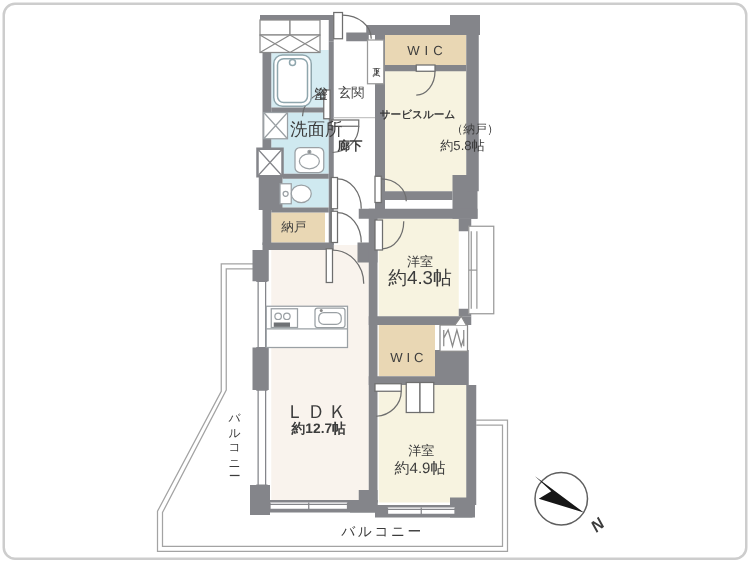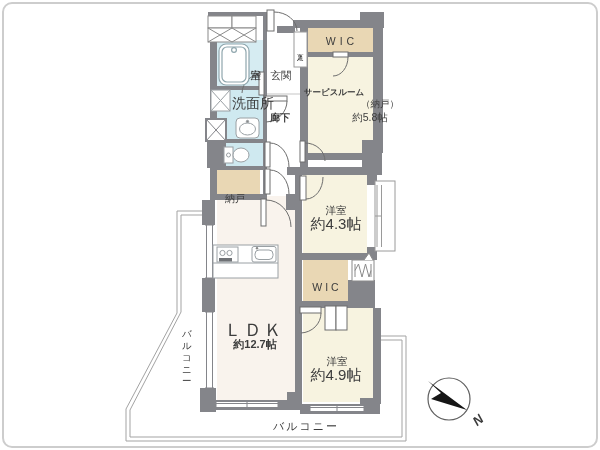--- a/index.html
+++ b/index.html
@@ -200,28 +200,28 @@
         <path d="M467,410 L428,381 L441,393 L431,399 Z" fill="#161616"></path>
       </g>
     </g>
   </svg>
 
   <div class="lbl v" style="left:256px;top:61px;font-size:10.5px;">浴室</div>
   <div class="lbl" style="left:245px;top:103px;font-size:14px;padding-left:16px;">洗面所</div>
   <div class="lbl" style="left:281px;top:55px;font-size:10.5px;margin-top:20px;">玄関</div>
   <div class="lbl v" style="left:300px;top:49px;font-size:6.5px;">下足入</div>
   <div class="lbl" style="left:280px;top:118px;font-size:10px;font-weight:bold;">廊下</div>
-  <div class="lbl" style="left:235px;top:183px;font-size:10px;margin-top:16px;">納戸</div>
+  <div class="lbl" style="left:235px;top:183px;font-size:10px;">納戸</div>
   <div class="lbl" style="left:342px;top:41px;font-size:10.5px;letter-spacing:4px;">WIC</div>
   <div class="lbl" style="left:334px;top:92px;font-size:8.5px;font-weight:bold;">サービスルーム</div>
   <div class="lbl" style="left:334px;top:104px;font-size:9.5px;margin-left:46px;">（納戸）</div>
   <div class="lbl" style="left:334px;top:117px;font-size:10.5px;margin-left:36px;">約5.8帖</div>
   <div class="lbl" style="left:336px;top:210px;font-size:10.5px;">洋室</div>
   <div class="lbl" style="left:336px;top:223px;font-size:15px;">約4.3帖</div>
   <div class="lbl" style="left:327px;top:287px;font-size:10.5px;letter-spacing:3px;">WIC</div>
   <div class="lbl" style="left:337px;top:361px;font-size:10.5px;">洋室</div>
-  <div class="lbl" style="left:336px;top:374px;font-size:15px;">約4.9帖</div>
-  <div class="lbl" style="left:254px;top:330px;font-size:18px;letter-spacing:2px;">ＬＤＫ</div>
+  <div class="lbl" style="left:336px;top:374px;font-size:12px;">約4.9帖</div>
+  <div class="lbl" style="left:254px;top:330px;font-size:15px;letter-spacing:2px;">ＬＤＫ</div>
   <div class="lbl" style="left:255px;top:344px;font-size:11px;font-weight:bold;">約12.7帖</div>
   <div class="lbl v" style="left:187px;top:350px;font-size:9.5px;letter-spacing:2px;">バルコニー</div>
   <div class="lbl" style="left:306px;top:426px;font-size:11px;letter-spacing:2px;">バルコニー</div>
   <div class="lbl" style="left:478px;top:420px;font-size:13px;font-weight:bold;font-style:italic;transform:translate(-50%,-50%) rotate(-40deg);">N</div>
 </div>
 
 </body></html>

